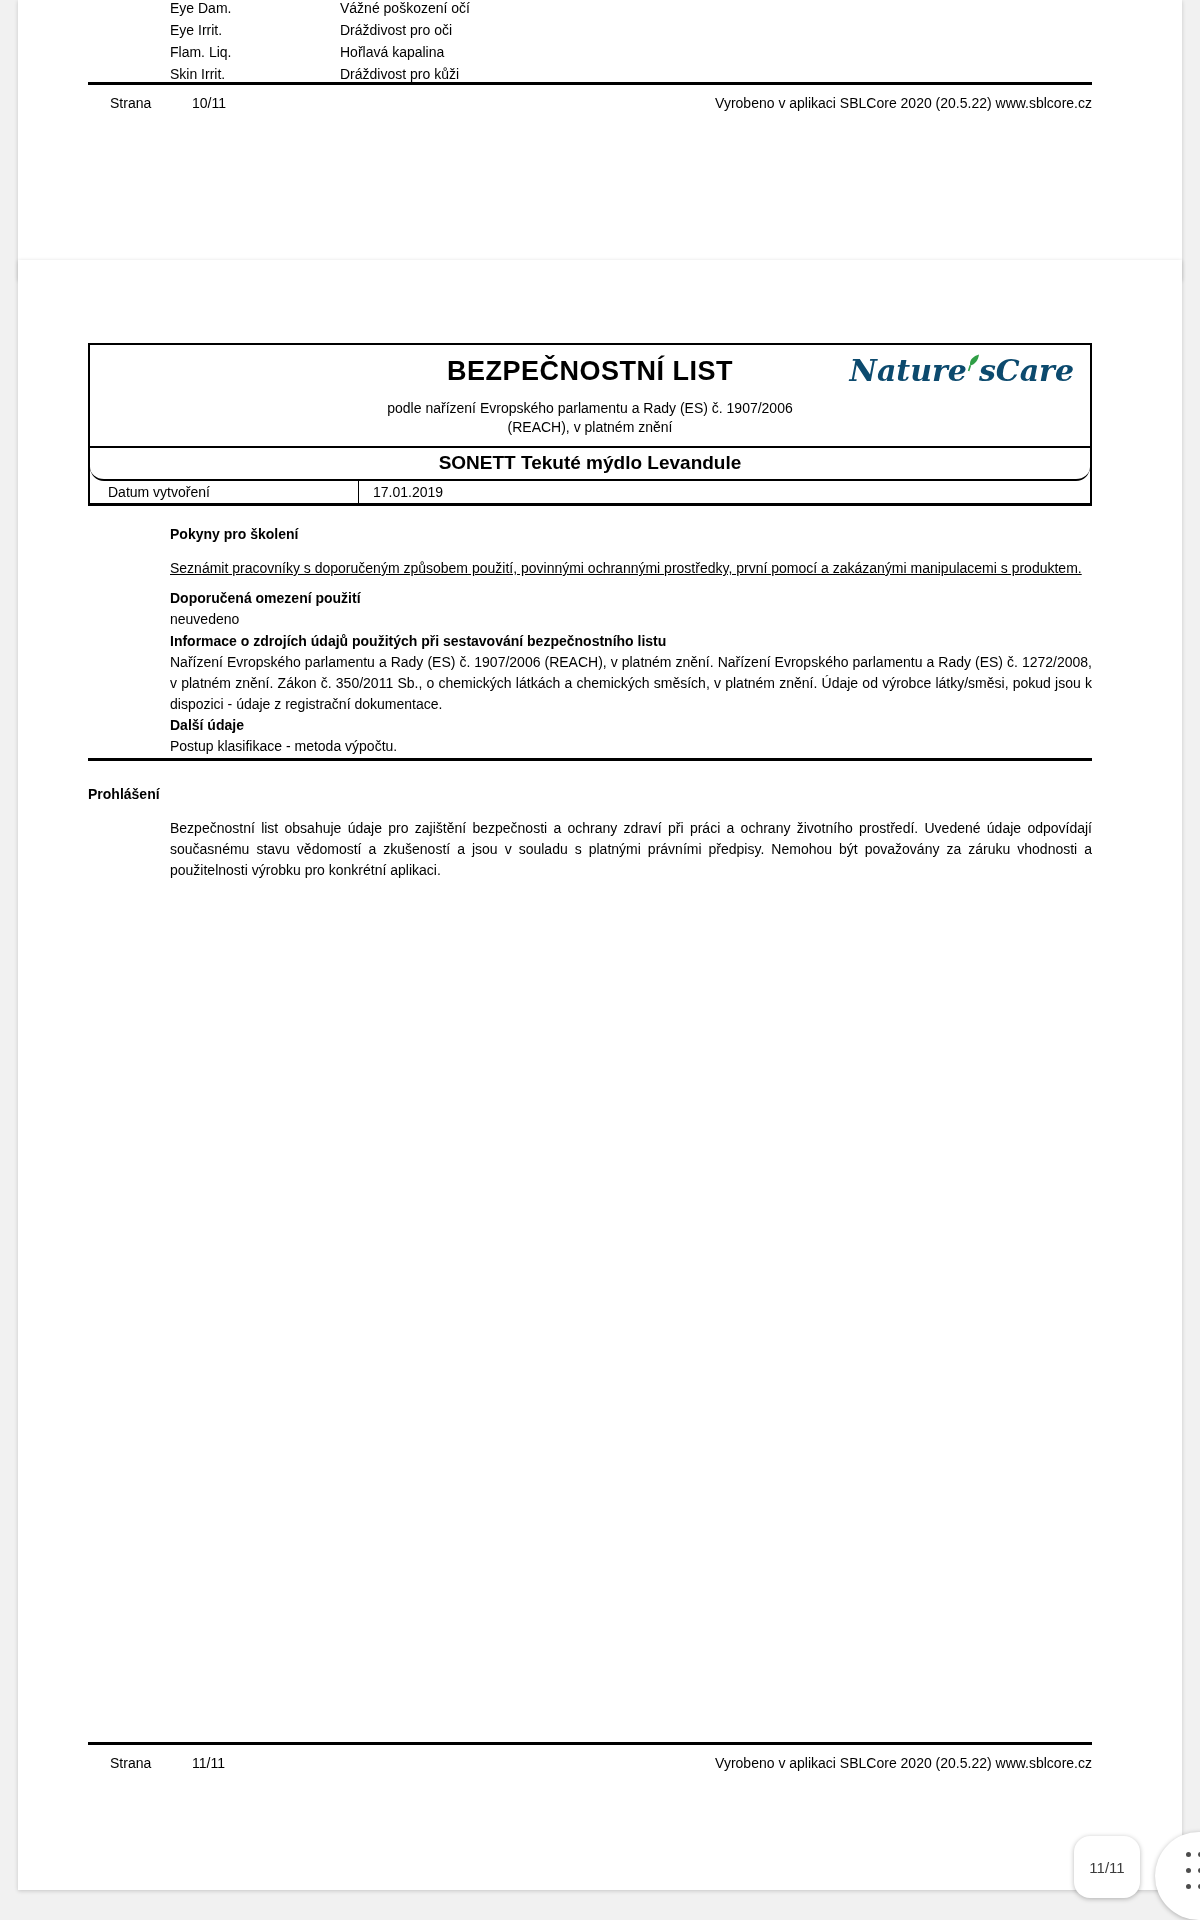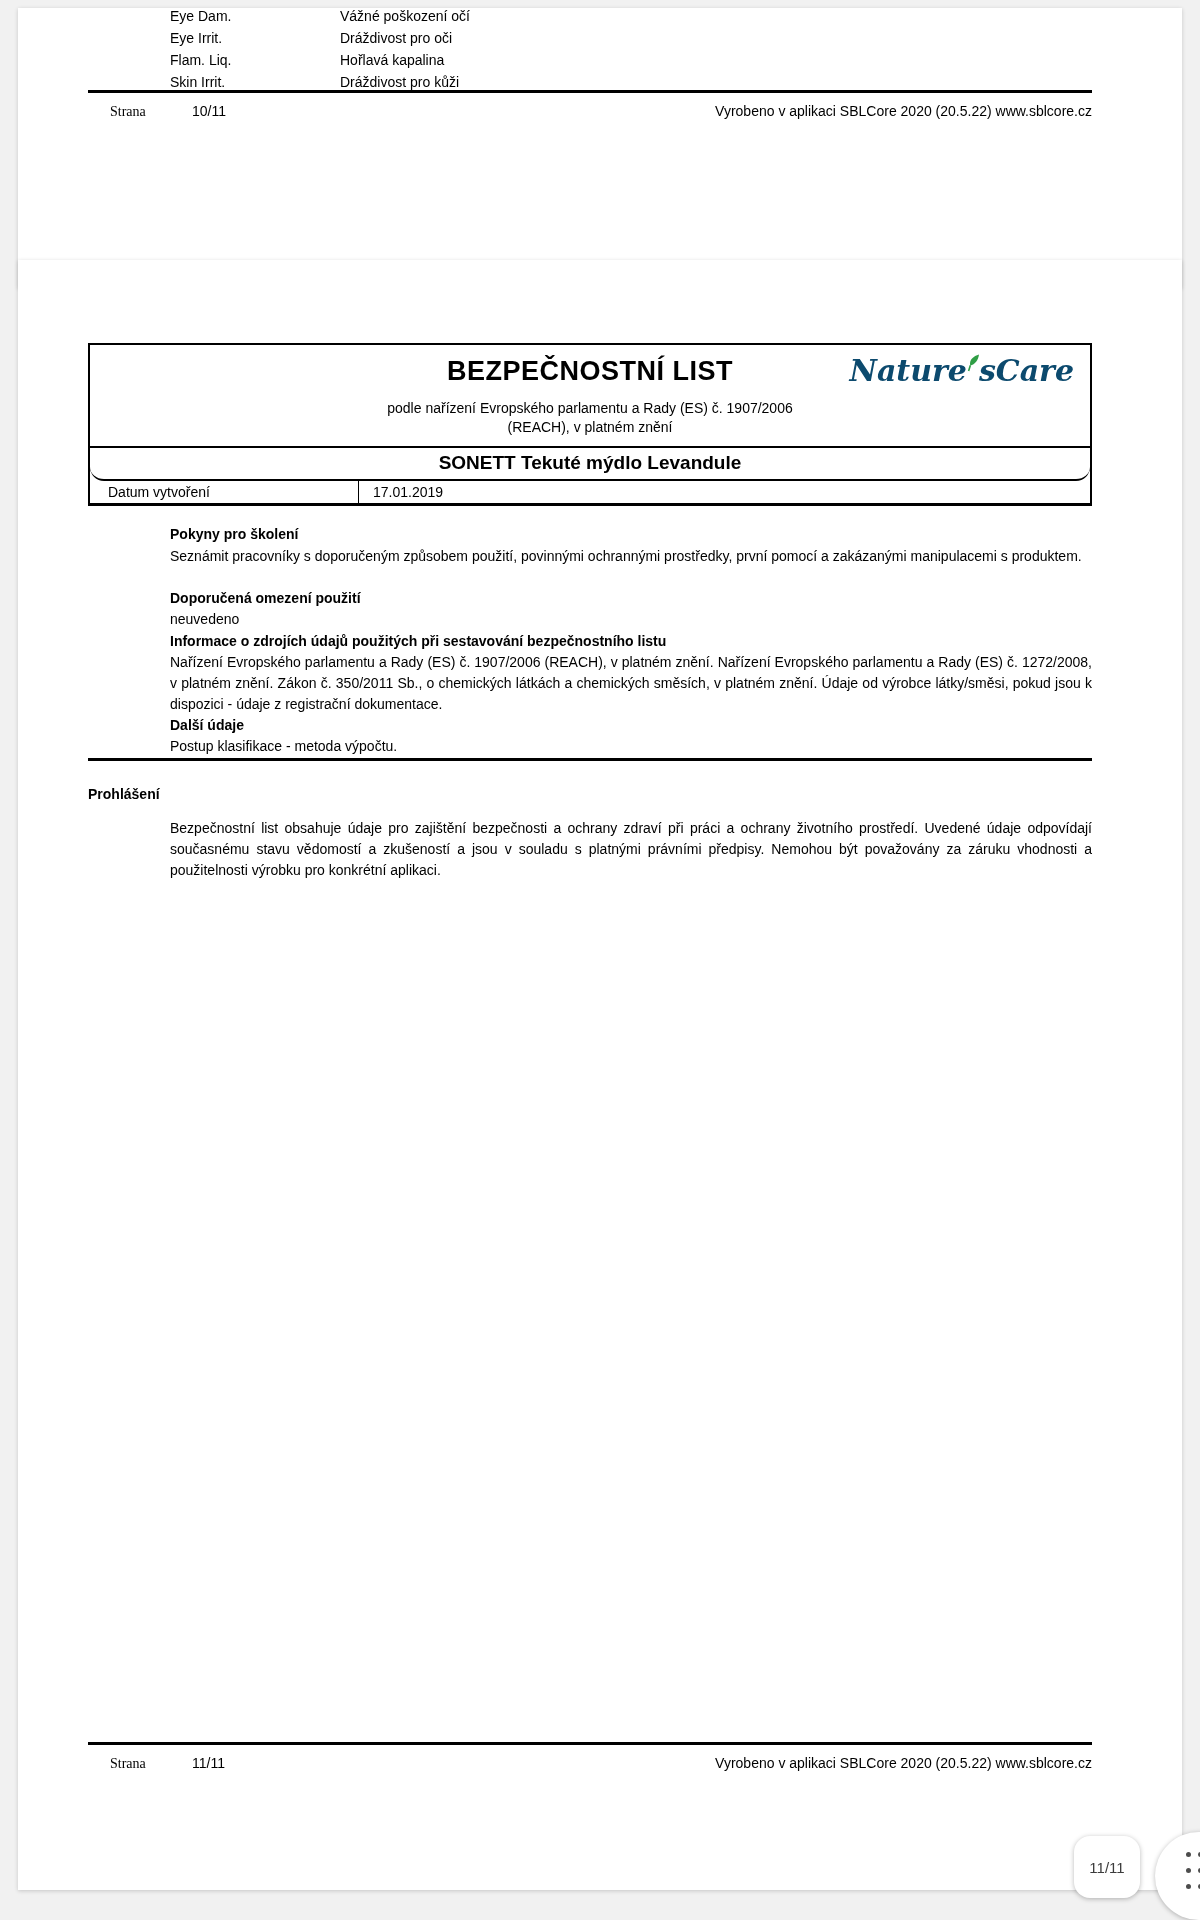--- a/index.html
+++ b/index.html
@@ -8,36 +8,36 @@
     background:#f1f1f1;
     font-family:"Liberation Sans", sans-serif;
     color:#000;
     position:relative;
     overflow:hidden;
   }
   .page {
     position:absolute; left:18px; width:1164px; background:#fff;
     box-shadow:0 1px 4px rgba(0,0,0,.18);
   }
-  #page10 { top:8px; height:280px; overflow:hidden; }
+  #page10 { top:0; height:280px; overflow:hidden; }
   #page11 { top:260px; height:1630px; overflow:hidden; }
 
   
   .cls-table { position:absolute; top:-3px; left:152px; font-size:14px; line-height:22px; }
   .cls-row { display:flex; }
   .cls-code { width:170px; }
   .rule { position:absolute; left:70px; width:1004px; background:#000; }
   .rule-footer { height:3px; }
   .page-footer {
     position:absolute; left:92px; right:90px;
     display:flex; align-items:baseline; font-size:14px;
   }
   #page10 .rule-footer { top:82px; }
   #page10 .page-footer { top:95px; }
-  .pf-label { width:82px;font-family:Liberation Serif, serif; }
+  .pf-label { width:82px; }
   .pf-generator { margin-left:auto; }
 
   
   .doc-header-box {
     position:absolute; top:83px; left:70px; width:1004px;
     border:2px solid #000; background:#fff;
   }
   .hb-top { position:relative; border-bottom:2px solid #000; padding:11px 0 9px; text-align:center; }
   .hb-title { font-size:27px; font-weight:bold; letter-spacing:.5px; }
   .hb-sub { font-size:14px; line-height:19px; margin-top:12px; }
@@ -57,21 +57,21 @@
   .hb-c2 { width:328px; padding:1px 0 1px 14px; }
   .hb-c3 { width:181px; padding:1px 0; }
   .hb-c4 { flex:1; padding:1px 0; }
 
   
   .doc-body { position:absolute; top:264px; left:70px; width:1004px; font-size:14px; line-height:21px; }
   .doc-body > div { position:absolute; }
   .sec-h { font-weight:bold; left:82px; width:922px; }
   .sec-p { left:82px; width:922px; text-align:justify; }
   .sec-p.no-justify { text-align:left; }
-  .sec1-h { top:0; }   .sec1-p { top:22px; }
+  .sec1-h { top:0; }   .sec1-p { top:34px;text-decoration:underline; }
   .sec2-h { top:64px; } .sec2-p { top:85px; }
   .sec3-h { top:107px; } .sec3-p { top:128px; }
   .sec4-h { top:191px; } .sec4-p { top:212px; }
   .mid-rule { top:234px; left:0; width:1004px; height:3px; background:#000; }
   .decl-h { top:260px; left:0; font-weight:bold; }
   .decl-p { top:294px; }
   #page11 .rule-footer { top:1482px; }
   #page11 .page-footer { top:1495px; }
 
   

